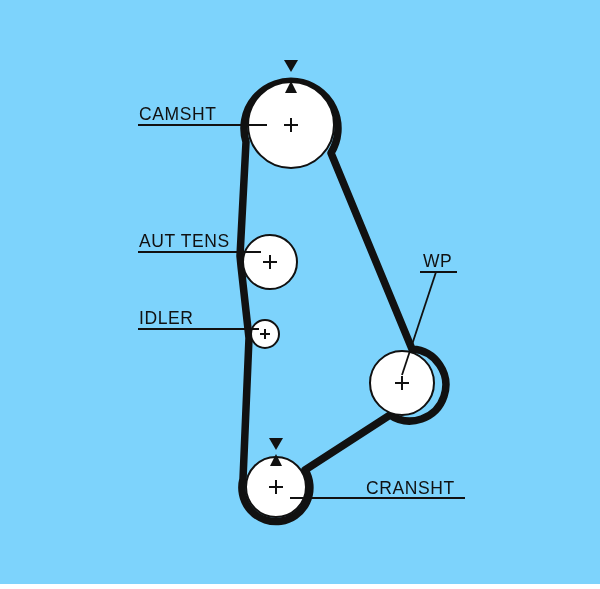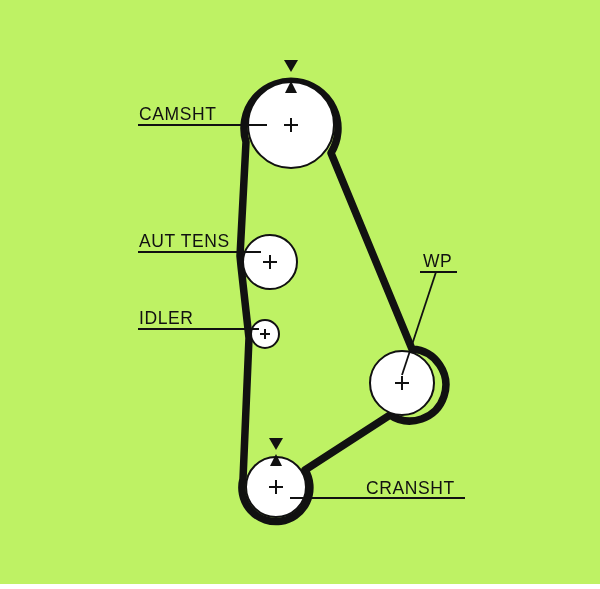--- a/index.html
+++ b/index.html
@@ -7,21 +7,21 @@
     padding: 0;
     background: #ffffff;
     width: 600px;
     height: 589px;
     overflow: hidden;
   }
   .canvas {
     position: relative;
     width: 600px;
     height: 584px;
-    background: #bef264;
+    background: #7dd3fc;
   }
   svg { display: block; }
   .label-text {
     font-family: "Liberation Sans", sans-serif;
     font-size: 17.5px;
     font-weight: 400;
     letter-spacing: 0.6px;
     fill: #111111;
   }
   .belt {

